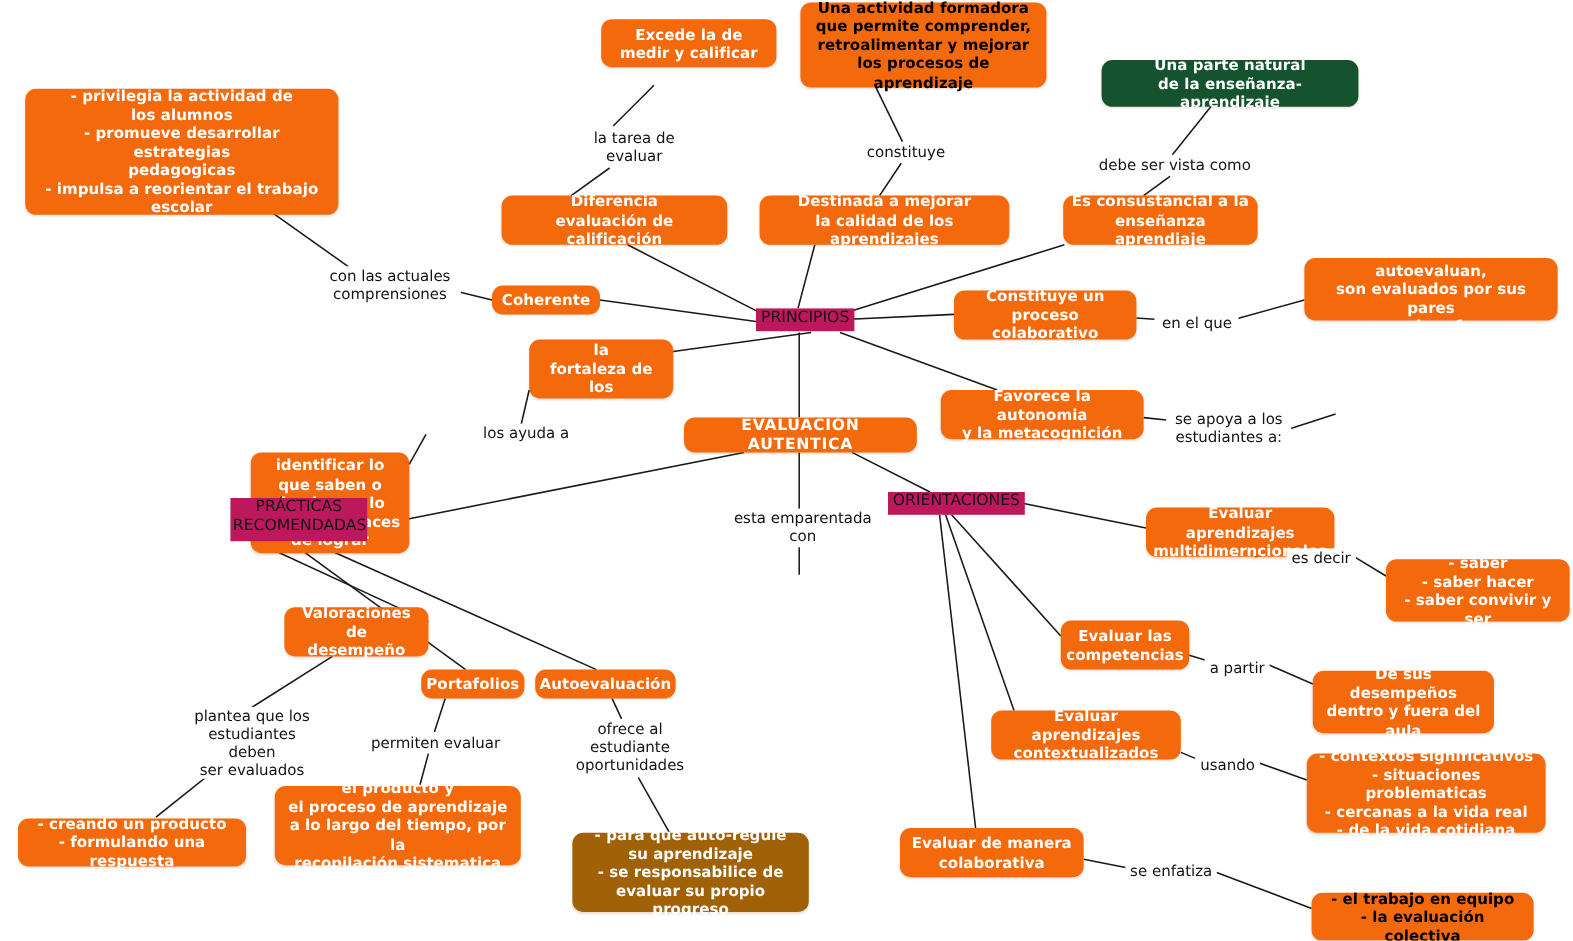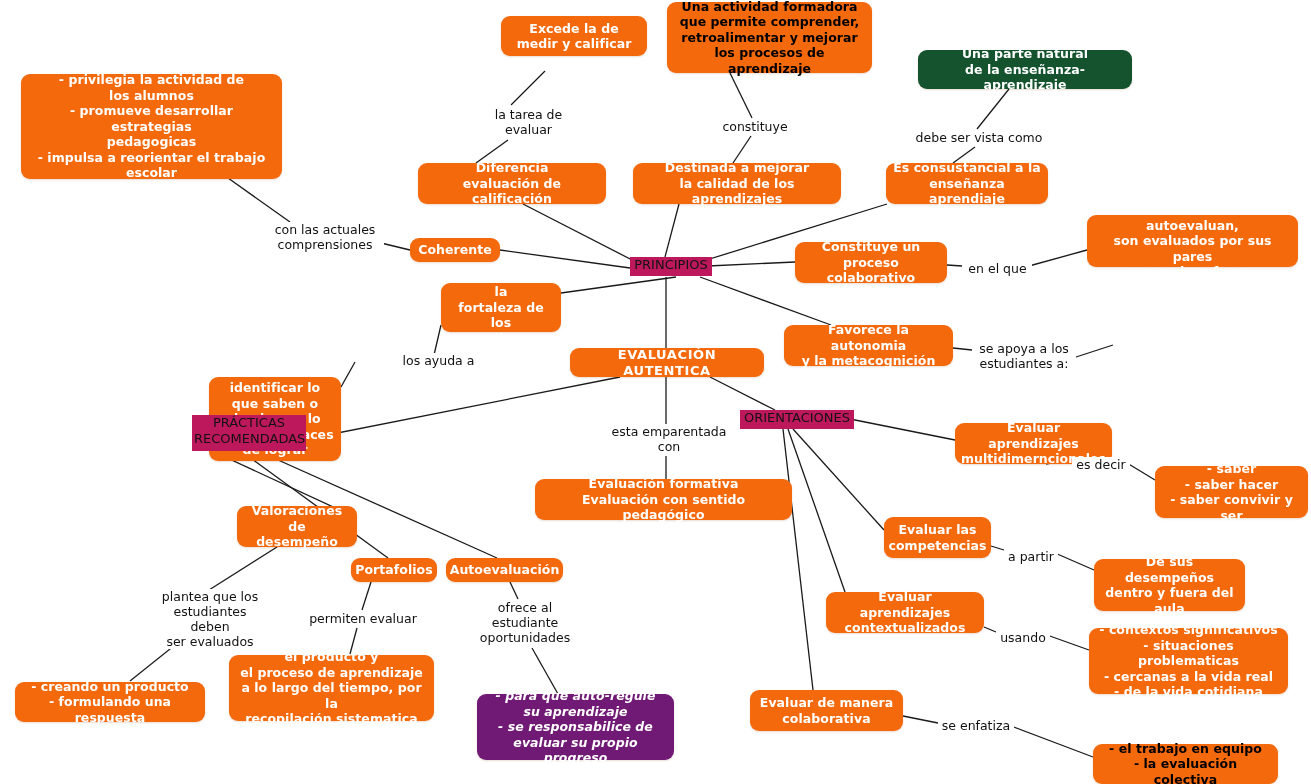--- a/index.html
+++ b/index.html
@@ -159,22 +159,20 @@
 que son capaces
 de lograr</div>
     <div class="plain-node" style="color: rgb(18, 18, 18); left: 740px; top: 410px; width: 110px; height: 19px;">ORIENTACIONES</div>
     <div class="node" style="background: rgb(244, 105, 12); color: rgb(255, 255, 255); left: 955px; top: 423px; width: 157px; height: 41px;">Evaluar aprendizajes
 multidimerncionales</div>
     <div class="plain-node" style="color: rgb(18, 18, 18); left: 192px; top: 415px; width: 110px; height: 36px;">PRÁCTICAS
 RECOMENDADAS</div>
     <div class="node" style="background: rgb(244, 105, 12); color: rgb(255, 255, 255); left: 1155px; top: 466px; width: 153px; height: 52px;">- saber
 - saber hacer
 - saber convivir y ser</div>
-    <div class="node" style="background: rgb(244, 105, 12); color: rgb(255, 255, 255); left: 535px; top: 479px; width: 257px; height: 41px;">Evaluación formativa
-Evaluación  con sentido pedagógico</div>
     <div class="node" style="background: rgb(244, 105, 12); color: rgb(255, 255, 255); left: 884px; top: 517px; width: 107px; height: 41px;">Evaluar las
 competencias</div>
     <div class="node" style="background: rgb(244, 105, 12); color: rgb(255, 255, 255); left: 237px; top: 506px; width: 120px; height: 41px;">Valoraciones de
 desempeño</div>
     <div class="node" style="background: rgb(244, 105, 12); color: rgb(255, 255, 255); left: 351px; top: 558px; width: 86px; height: 24px;">Portafolios</div>
     <div class="node" style="background: rgb(244, 105, 12); color: rgb(255, 255, 255); left: 446px; top: 558px; width: 117px; height: 24px;">Autoevaluación</div>
     <div class="node" style="background: rgb(244, 105, 12); color: rgb(255, 255, 255); left: 1094px; top: 559px; width: 151px; height: 52px;">De sus desempeños
 dentro y fuera del
 aula</div>
     <div class="node" style="background: rgb(244, 105, 12); color: rgb(255, 255, 255); left: 826px; top: 592px; width: 158px; height: 41px;">Evaluar aprendizajes
@@ -182,21 +180,21 @@
     <div class="node" style="background: rgb(244, 105, 12); color: rgb(255, 255, 255); left: 1089px; top: 628px; width: 199px; height: 66px;">- contextos significativos
 - situaciones problematicas
 - cercanas a la vida real
 - de la vida cotidiana</div>
     <div class="node" style="background: rgb(244, 105, 12); color: rgb(255, 255, 255); left: 15px; top: 682px; width: 190px; height: 40px;">- creando un producto
 - formulando una respuesta</div>
     <div class="node" style="background: rgb(244, 105, 12); color: rgb(255, 255, 255); left: 229px; top: 655px; width: 205px; height: 66px;">el producto y
 el proceso de aprendizaje
 a lo largo del tiempo, por la
 recopilación sistematica</div>
-    <div class="node" style="background: #701a75; color: rgb(255, 255, 255); left: 477px; top: 694px; width: 197px; height: 66px; font-style: italic;">- para que auto-regule
+    <div class="node" style="background: #a16207; color: rgb(255, 255, 255); left: 477px; top: 694px; width: 197px; height: 66px;">- para que auto-regule
 su aprendizaje
 - se responsabilice de
 evaluar su propio progreso</div>
     <div class="node" style="background: rgb(244, 105, 12); color: rgb(255, 255, 255); left: 750px; top: 690px; width: 153px; height: 41px;">Evaluar de manera
 colaborativa</div>
     <div class="node" style="background: rgb(244, 105, 12); color: #000000; left: 1093px; top: 744px; width: 185px; height: 40px;">- el trabajo en equipo
 - la evaluación colectiva</div>
     <div class="link-label" style="left: 484px; top: 107px; width: 85px; color: rgb(18, 18, 18);">la tarea de
 evaluar</div>
     <div class="link-label" style="left: 718px; top: 119px; width: 70px; color: rgb(18, 18, 18);">constituye</div>

